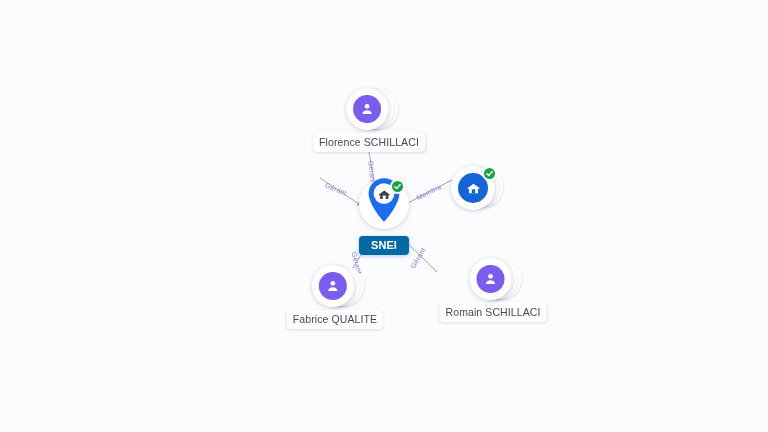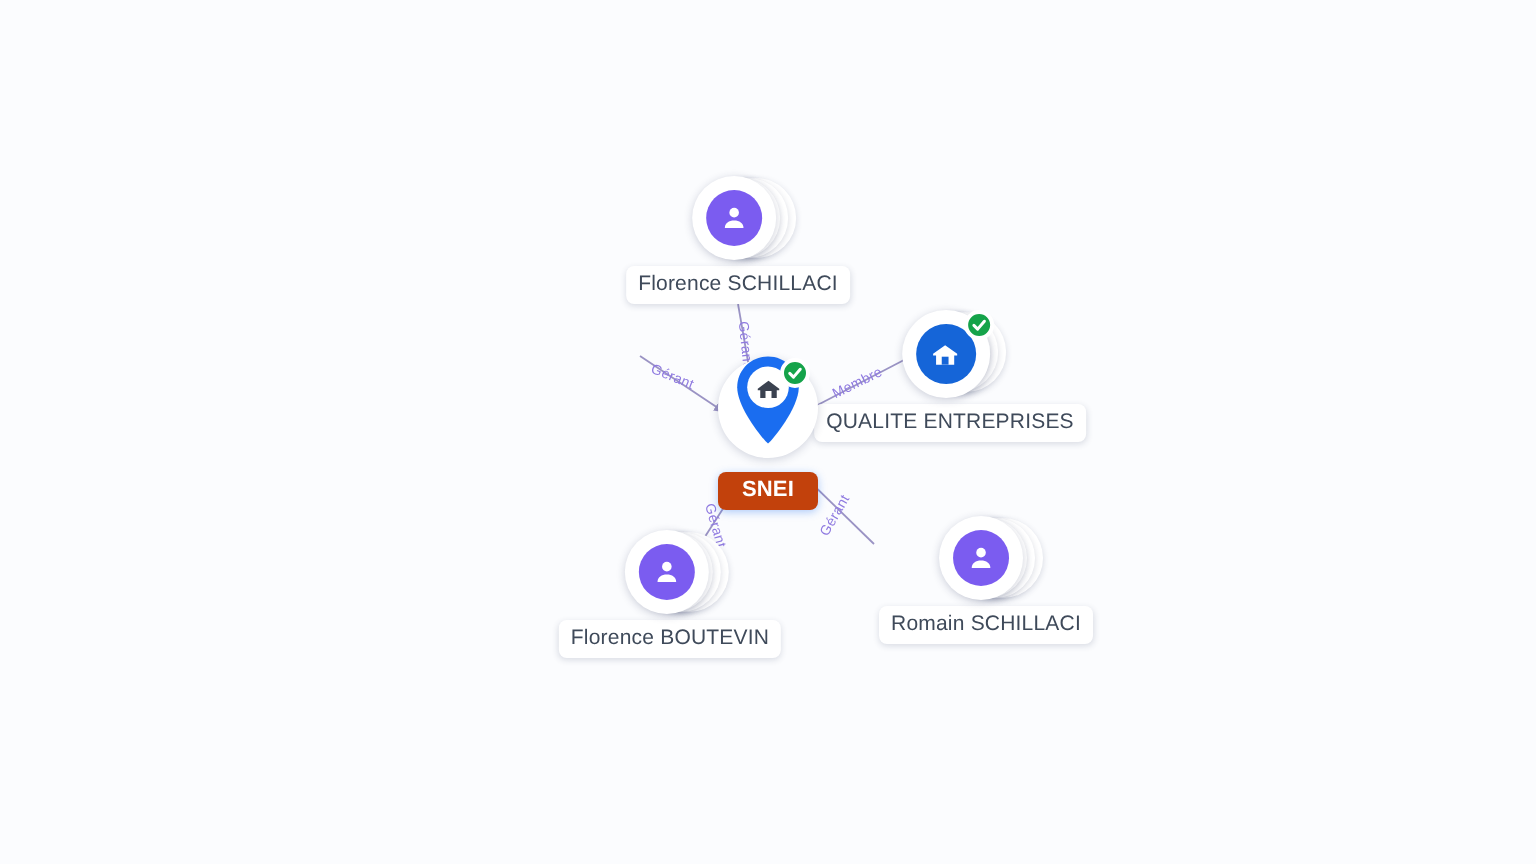--- a/index.html
+++ b/index.html
@@ -159,21 +159,21 @@
     color: #3f4a5a;
     font-size: 10.5px;
     line-height: 13px;
     padding: 3px 6px;
     border-radius: 4px;
     white-space: nowrap;
     box-shadow: 0 1px 3px rgba(40,50,90,0.16);
     letter-spacing: 0.1px;
   }
   .node-label.primary {
-    background: #c2410c;
+    background: #0369a1;
     color: #ffffff;
     font-weight: bold;
     font-size: 11px;
     padding: 3px 12px;
     border-radius: 4px;
     box-shadow: 0 1px 4px rgba(26,109,240,0.35);
   }
   .edge-label {
     position: absolute;
     font-size: 7px;
@@ -240,38 +240,37 @@
             <rect x="9.6" y="13.2" width="4.8" height="5.6" fill="#1565d8"></rect>
           </svg>
         </div>
       </div>
       <div class="check-badge" style="left:31px;top:0px;">
         <svg width="9" height="9" viewBox="0 0 24 24" fill="none" stroke="#ffffff" stroke-width="4" stroke-linecap="round" stroke-linejoin="round">
           <path d="M5 12.5 10 17.5 19 7"></path>
         </svg>
       </div>
     </div>
-    <div class="node-label">QUALITE ENTREPRISES</div>
   </div>
 
   <div class="node" style="left:335px;top:297px;">
     <div class="avatar-stack">
       <div class="stack-card c3"></div>
       <div class="stack-card c2"></div>
       <div class="stack-card c1"></div>
       <div class="avatar-front">
         <div class="avatar-disc">
           <svg width="16" height="16" viewBox="0 0 24 24" fill="#ffffff">
             <circle cx="12" cy="8" r="3.6"></circle>
             <path d="M5 19.5c0-3.6 3.1-5.6 7-5.6s7 2 7 5.6z"></path>
           </svg>
         </div>
       </div>
     </div>
-    <div class="node-label">Florence BOUTEVIN</div>
+    <div class="node-label">Fabrice QUALITE</div>
   </div>
 
   <div class="node" style="left:445px;top:290px;margin-left:48px;">
     <div class="avatar-stack">
       <div class="stack-card c3"></div>
       <div class="stack-card c2"></div>
       <div class="stack-card c1"></div>
       <div class="avatar-front">
         <div class="avatar-disc">
           <svg width="16" height="16" viewBox="0 0 24 24" fill="#ffffff">

